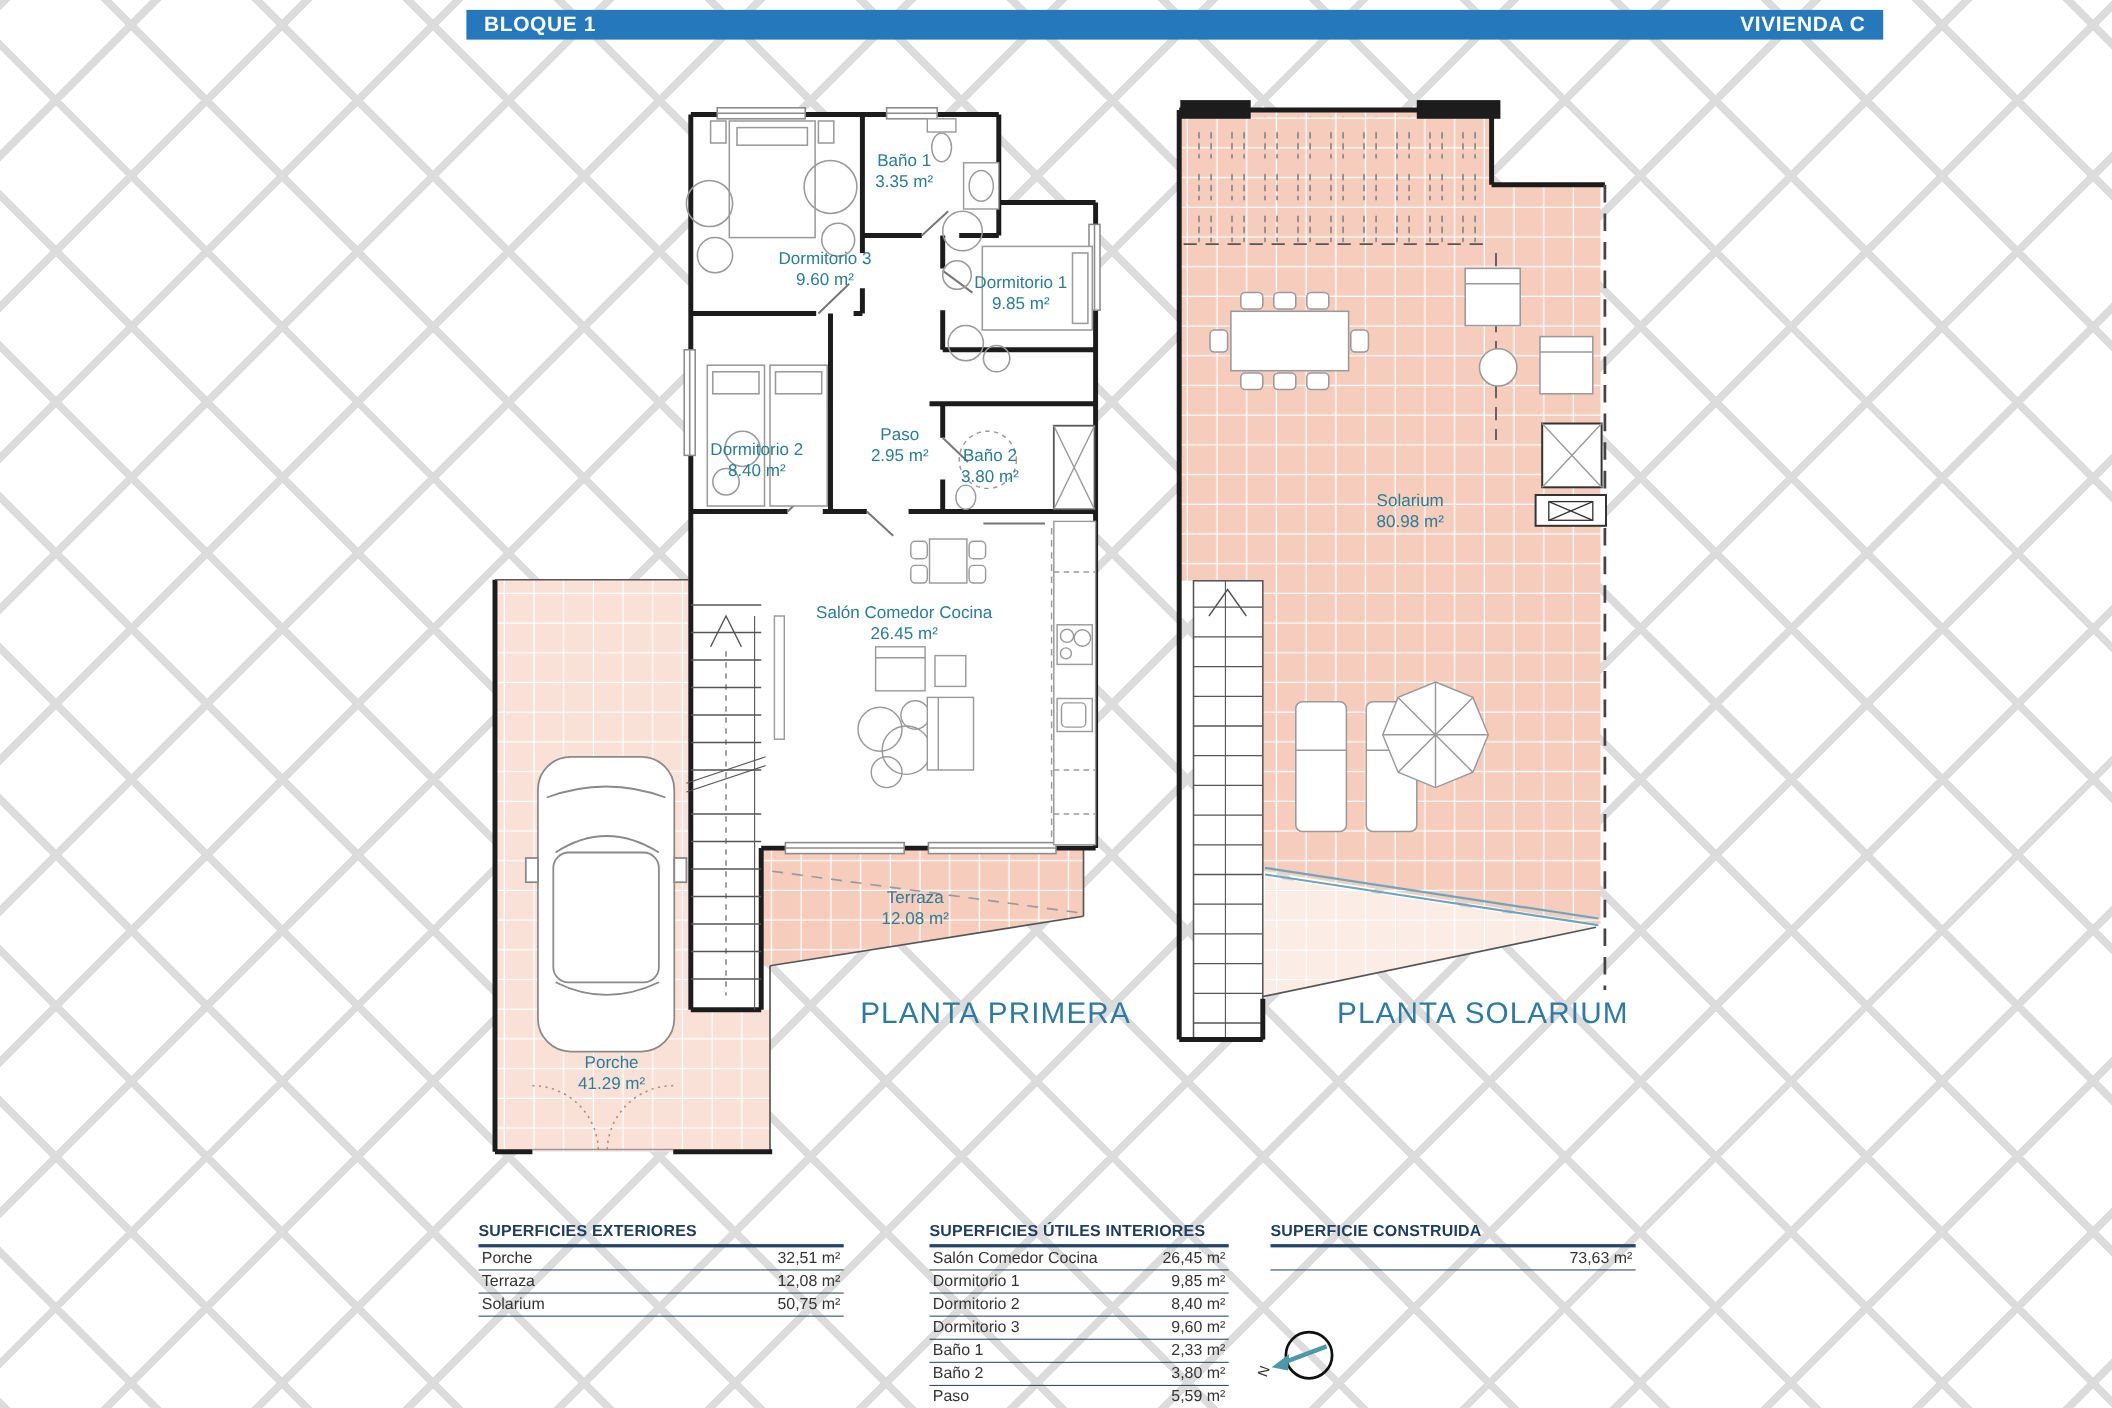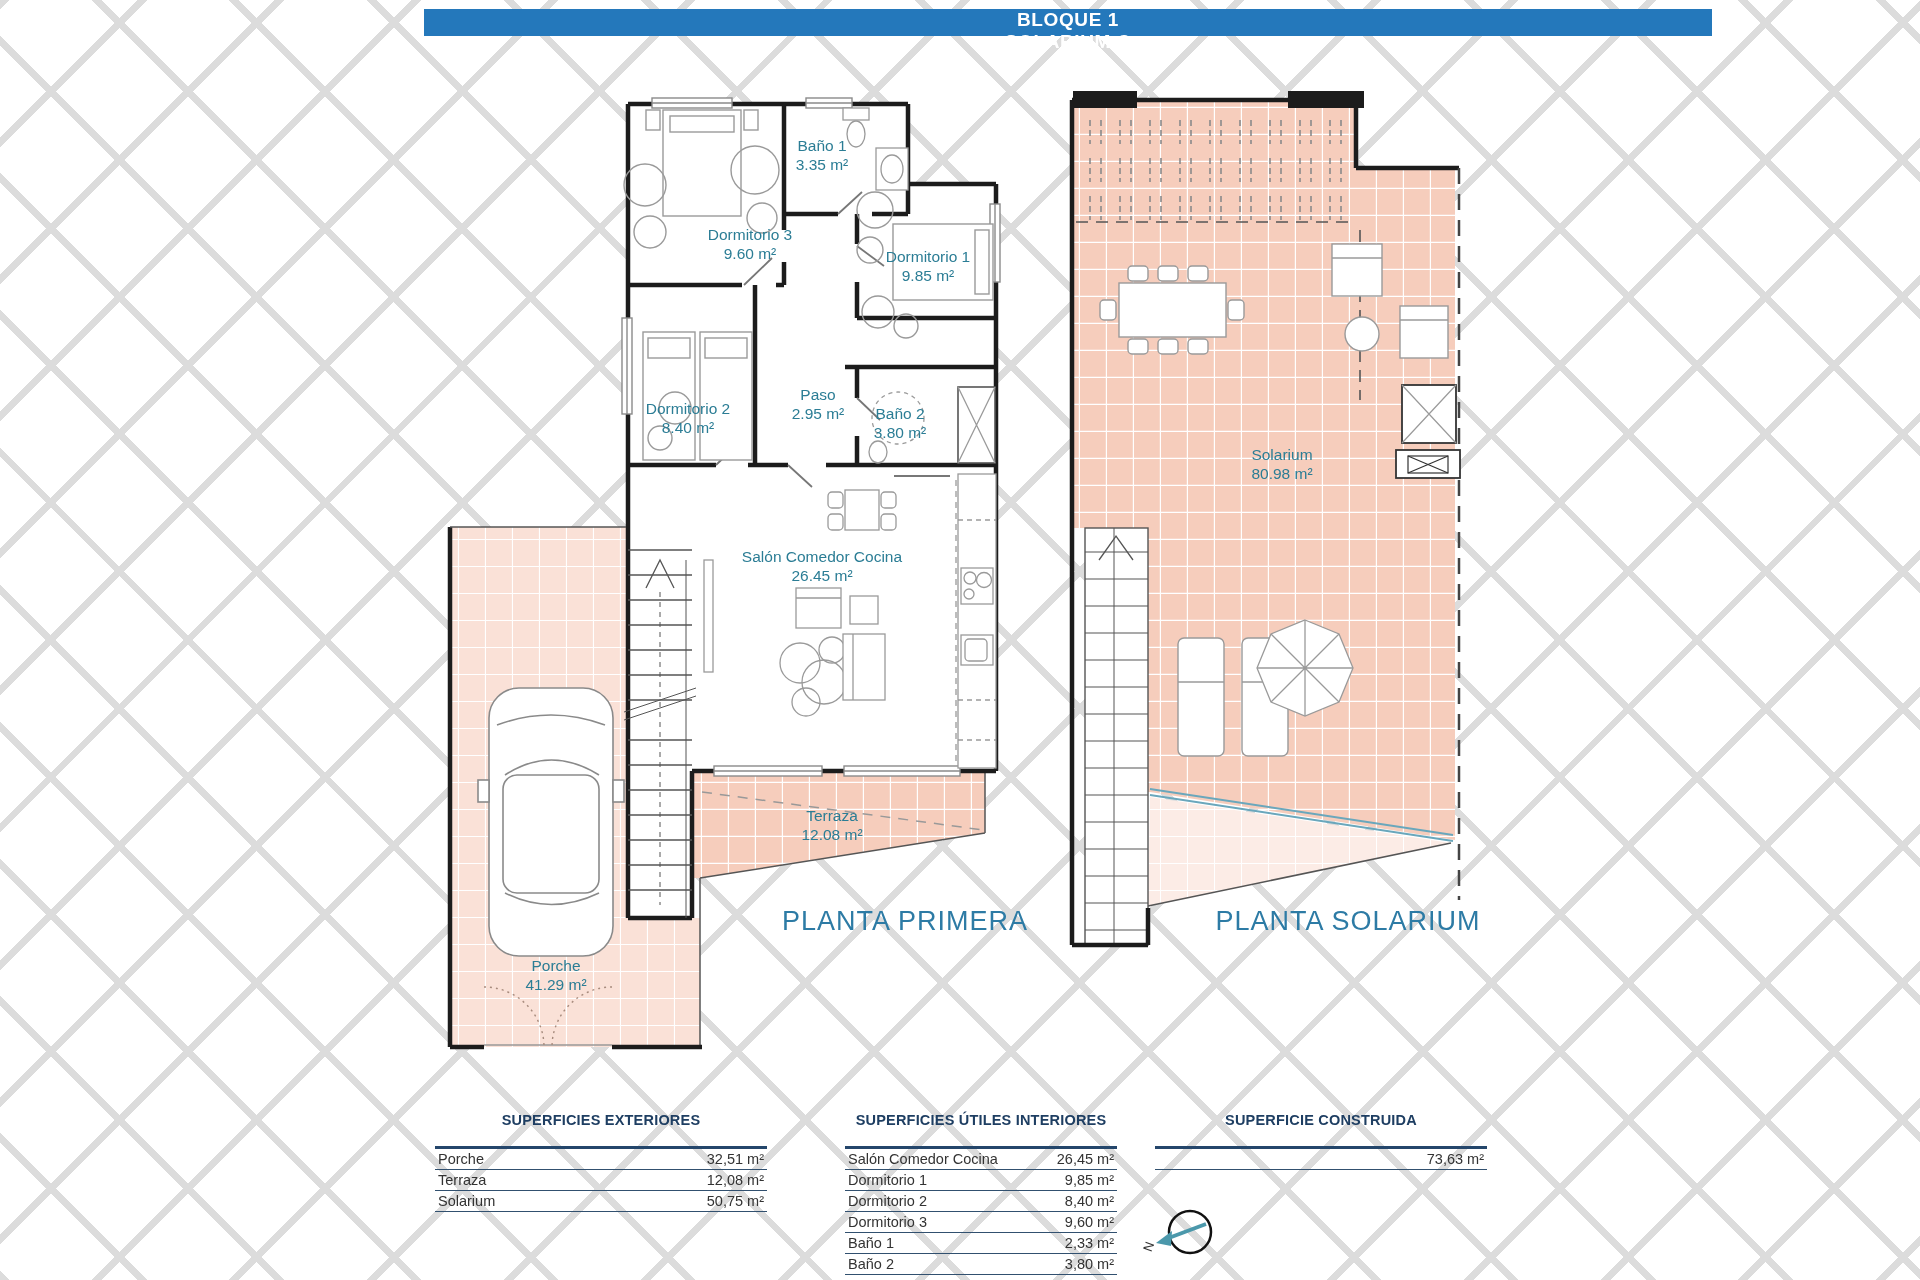--- a/index.html
+++ b/index.html
@@ -6,44 +6,44 @@
   body{width:1920px;height:1280px;position:relative;overflow:hidden;
        font-family:"Liberation Sans",sans-serif;background:#ffffff;}
   .lattice{position:absolute;inset:0;
     background-image:
       repeating-linear-gradient(45deg,#dcdcdc 0px,#dcdcdc 7px,transparent 7px,transparent 97px),
       repeating-linear-gradient(135deg,#dcdcdc 0px,#dcdcdc 7px,transparent 7px,transparent 97px);
   }
   .headerbar{position:absolute;left:424px;top:9px;width:1288px;height:27px;
     background:#2478bb;color:#ffffff;display:flex;justify-content:space-between;
     align-items:center;padding:0 16px;box-sizing:border-box;
-    font-size:19px;font-weight:bold;letter-spacing:.6px;flex-direction:column;}
+    font-size:19px;font-weight:bold;letter-spacing:.6px;}
   svg.plansvg{position:absolute;left:0;top:0;}
   .rname,.rarea{fill:#2b7d95;font-size:15.5px;font-family:"Liberation Sans",sans-serif;text-anchor:middle;}
   .ptitle{fill:#2d7ba5;font-size:27px;letter-spacing:1px;font-family:"Liberation Sans",sans-serif;text-anchor:middle;}
   .ncompass{fill:#333333;font-size:13px;font-family:"Liberation Sans",sans-serif;}
   .stable{position:absolute;background:transparent;}
-  .stable .hd{font-weight:bold;font-size:14.5px;color:#1e3e62;text-align:center;
-    letter-spacing:.2px;border-bottom:3px solid #24466b;padding-bottom:18px;}
+  .stable .hd{font-weight:bold;font-size:14.5px;color:#1e3e62;text-align:left;
+    letter-spacing:.2px;border-bottom:3px solid #24466b;padding-bottom:3px;}
   .stable .row{display:flex;justify-content:space-between;font-size:14.5px;color:#333333;
     border-bottom:1.5px solid #31506f;padding:2px 3px 1px 3px;height:17px;}
   .stable .row .lbl{white-space:nowrap;}
   .stable .row .val{white-space:nowrap;}
   .t-ext{left:435px;top:1112px;width:332px;}
   .t-int{left:845px;top:1112px;width:272px;}
   .t-con{left:1155px;top:1112px;width:332px;}
 </style>
 </head>
 <body>
 
 <div class="lattice"></div>
 
 <div class="headerbar">
   <span>BLOQUE 1</span>
-  <span>SOLARIUM C</span>
+  <span>VIVIENDA C</span>
 </div>
 
 <svg class="plansvg" width="1920" height="1280" viewBox="0 0 1920 1280">
   <defs>
     <pattern id="tiles" width="27" height="27" patternUnits="userSpaceOnUse">
       <rect width="27" height="27" fill="#f6cdbc"></rect>
       <path d="M0,27 H27 M27,0 V27" stroke="#ffffff" stroke-width="2.4" fill="none"></path>
     </pattern>
     <pattern id="tilesL" width="27" height="27" patternUnits="userSpaceOnUse">
       <rect width="27" height="27" fill="#fae1d7"></rect>

